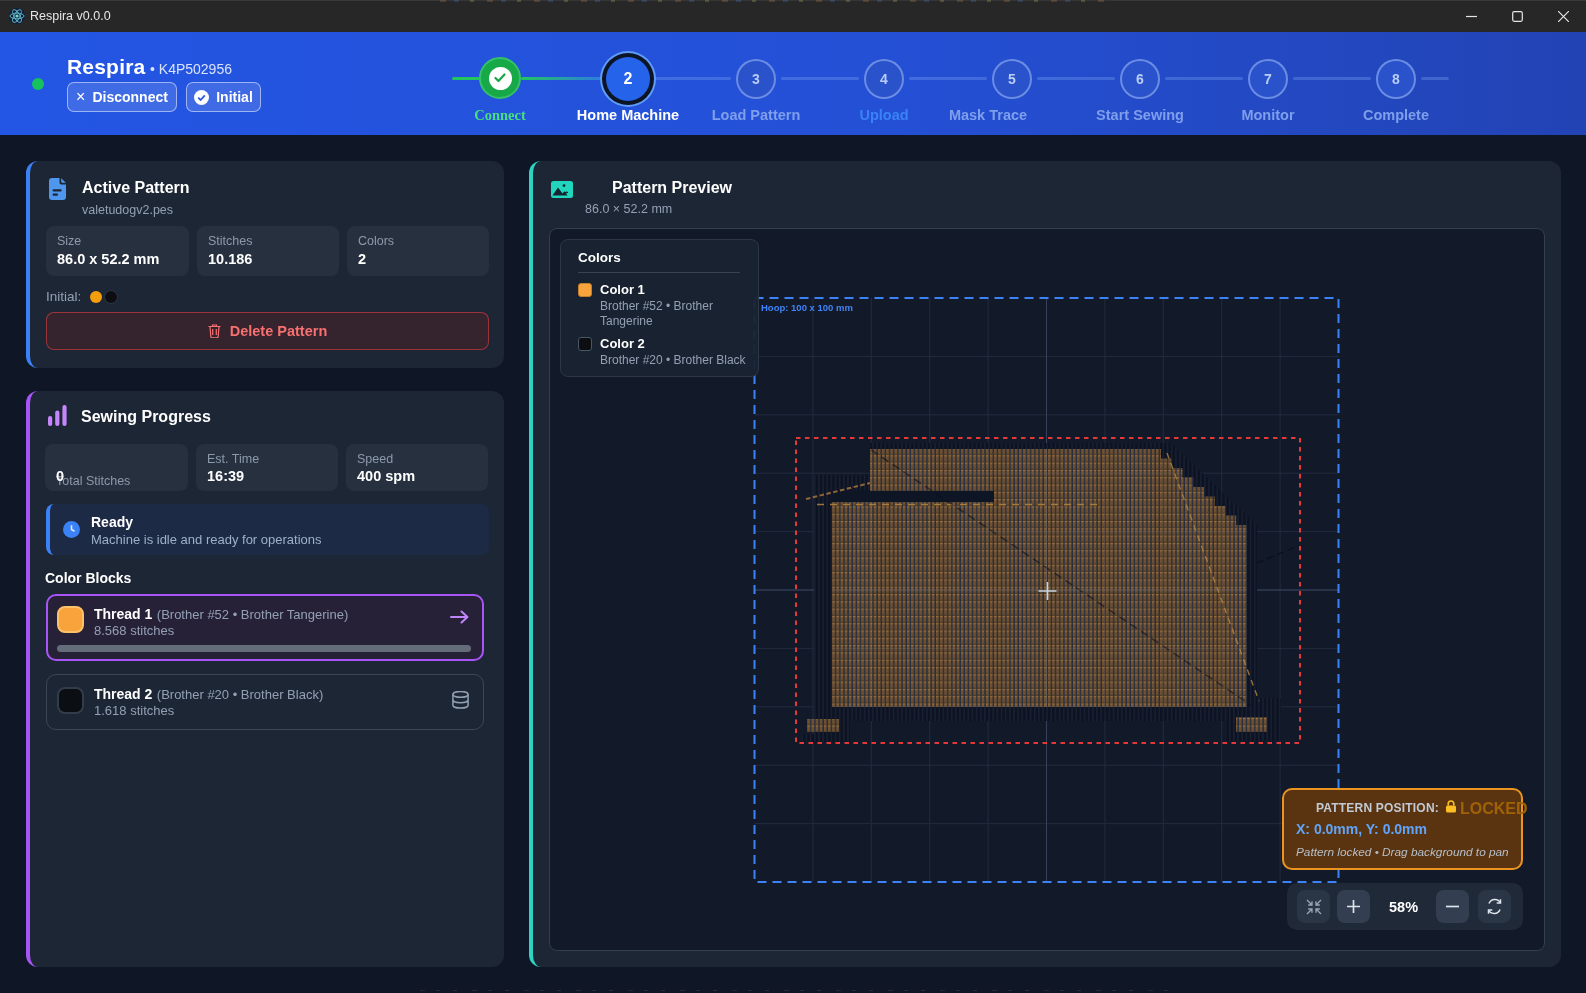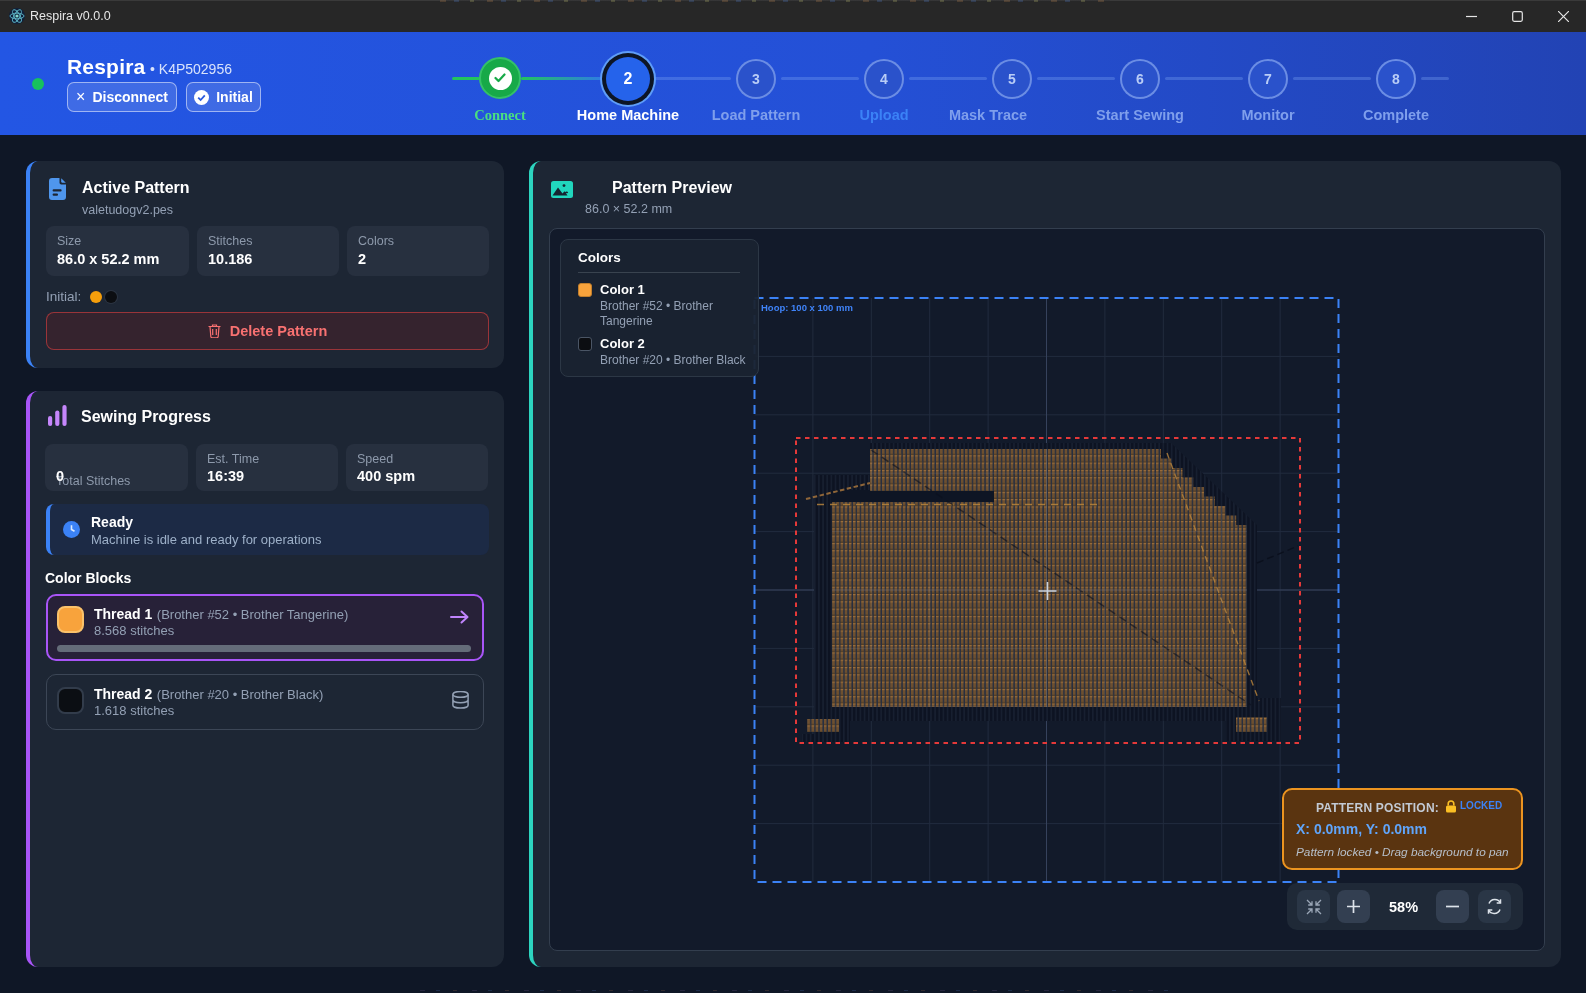--- a/index.html
+++ b/index.html
@@ -277,21 +277,21 @@
   <div class="abs" style="left:578px; top:337px; width:14px; height:14px; border-radius:3px; background:#0c0e12; border:1px solid #4a5565;"></div>
   <div class="abs" style="left:600px; top:336px; font-size:13px; font-weight:bold; color:#fff;">Color 2</div>
   <div class="abs" style="left:600px; top:353px; font-size:12px; color:#93a0b4;">Brother #20 • Brother Black</div>
 
   <div class="abs" id="posbox"></div>
   <div class="abs" style="left:1296px; top:801px; font-size:12px; font-weight:bold; color:#c3cad4; letter-spacing:0.2px;margin-left:20px;">PATTERN POSITION:</div>
   <div class="abs" style="left:1445px; top:799px;"><svg width="12" height="13" viewBox="0 0 12 13">
         <rect x="1" y="5.5" width="10" height="7" rx="1.5" fill="#fbbf24"></rect>
         <path d="M3.2 5.5 v-1.7 a2.8 2.8 0 0 1 5.6 0 v1.7" fill="none" stroke="#fbbf24" stroke-width="1.6"></path>
       </svg></div>
-  <div class="abs" style="left:1460px; top:800px; font-size:10px; font-weight:bold; color:#3b82f6;">LOCKED</div>
+  <div class="abs" style="left:1460px; top:800px; font-size:16px; font-weight:bold; color:#a16207;">LOCKED</div>
   <div class="abs" style="left:1296px; top:821px; font-size:14px; font-weight:bold; color:#60a5fa;">X: 0.0mm, Y: 0.0mm</div>
   <div class="abs" style="left:1296px; top:845px; font-size:11.8px; font-style:italic; color:#b6bfca;">Pattern locked • Drag background to pan</div>
 
   <div class="abs" id="zoombar"></div>
   <div class="abs zbtn" style="left:1297px; background:#2a3646;">
       <svg width="16" height="16" viewBox="0 0 16 16">
         <g stroke="#9aa6b6" stroke-width="1.3" fill="none">
           <path d="M1 1 L6 6 M6 2.2 V6 H2.2"></path>
           <path d="M15 1 L10 6 M10 2.2 V6 H13.8"></path>
           <path d="M1 15 L6 10 M6 13.8 V10 H2.2"></path>

